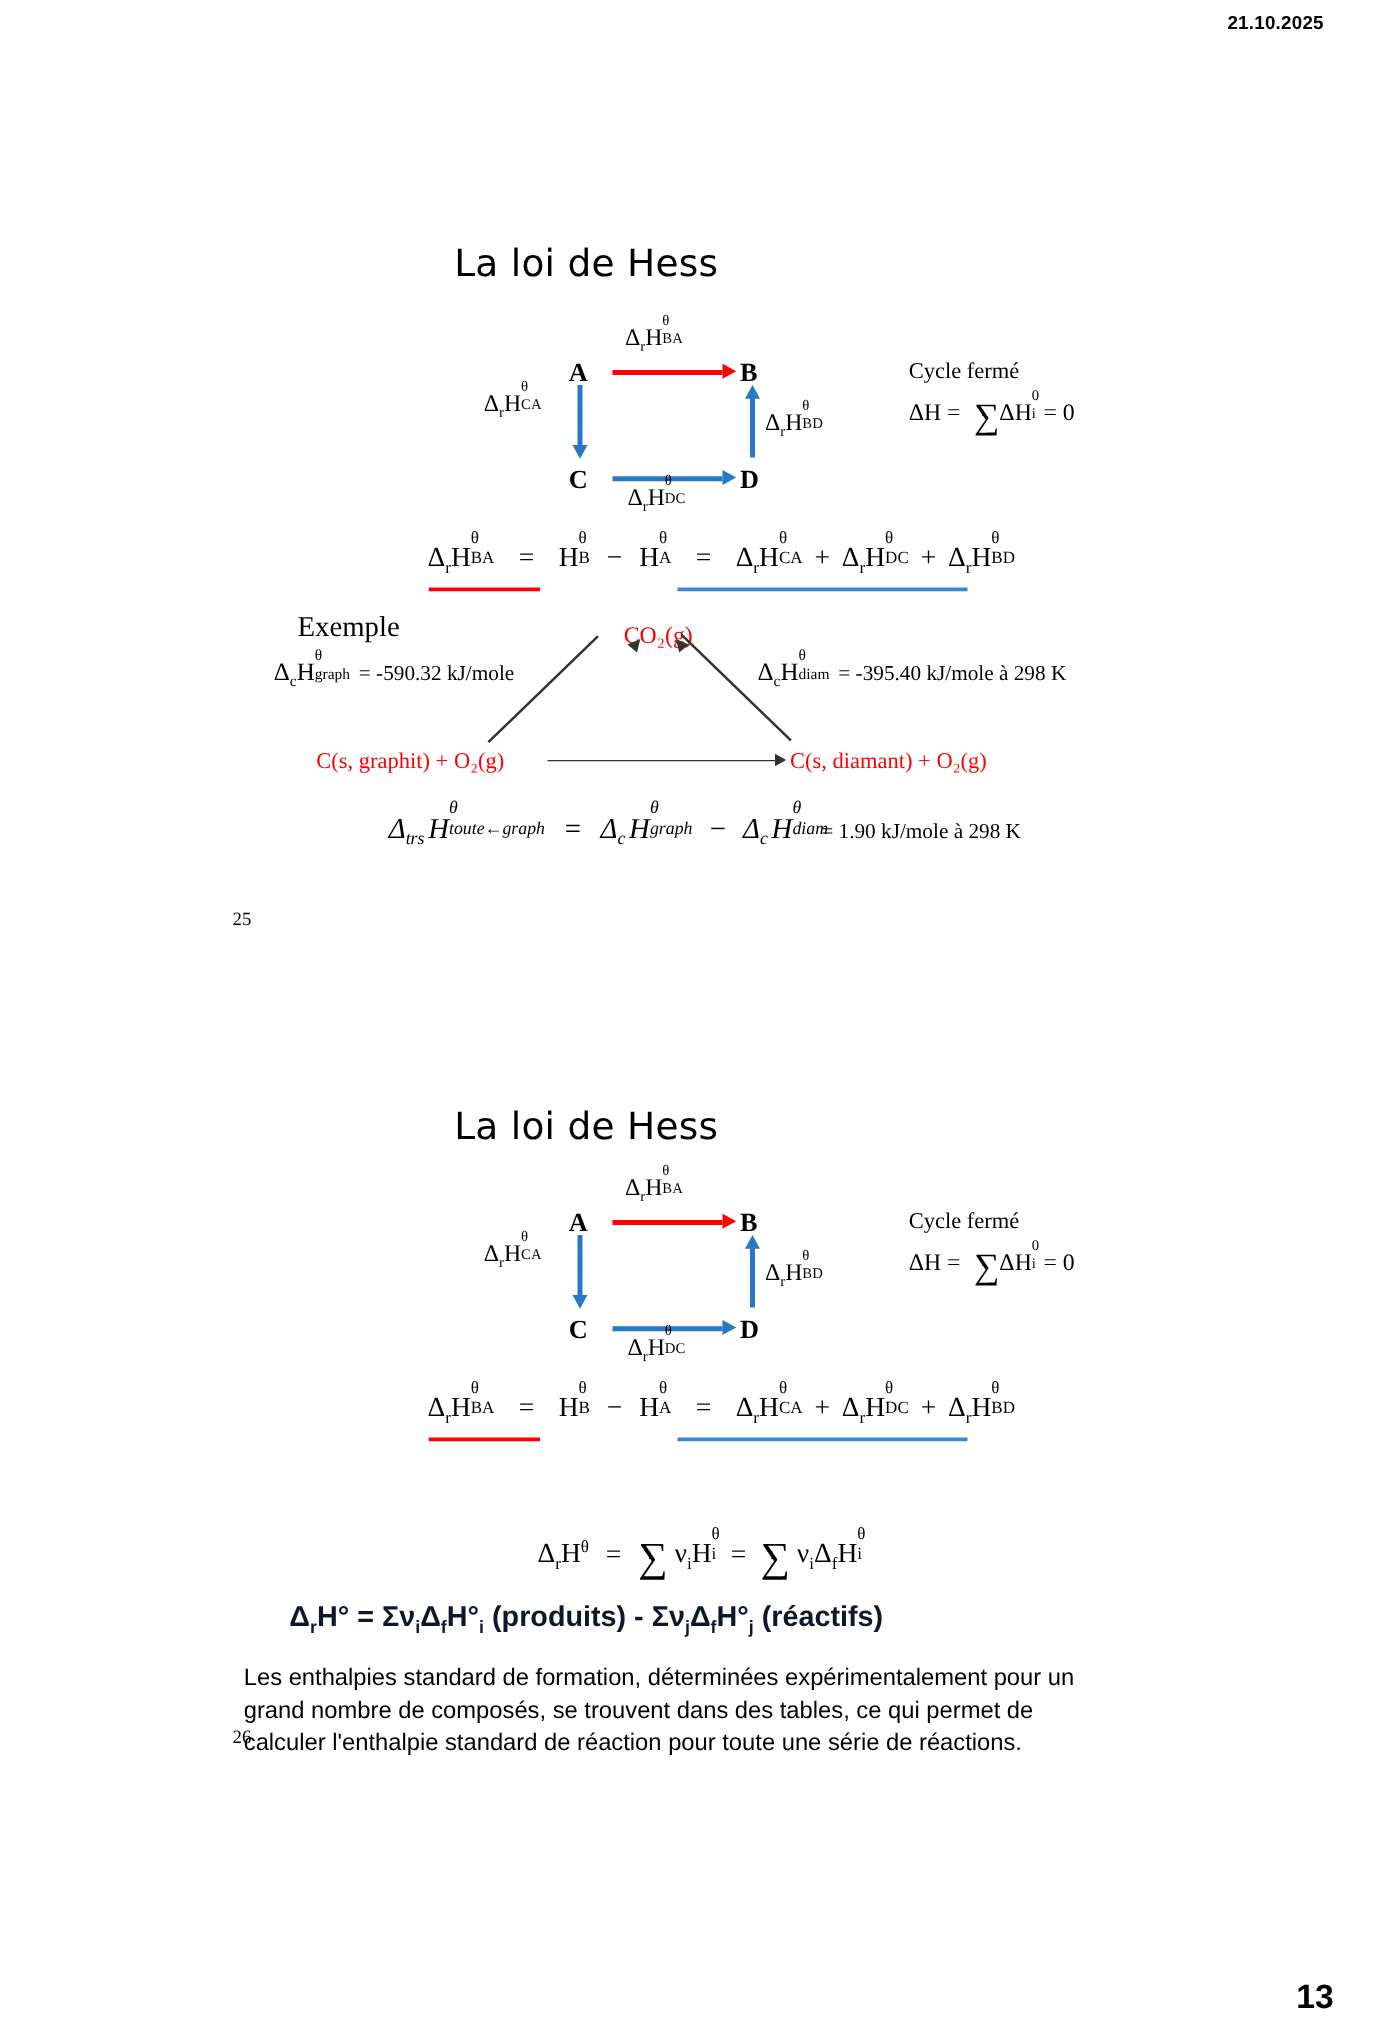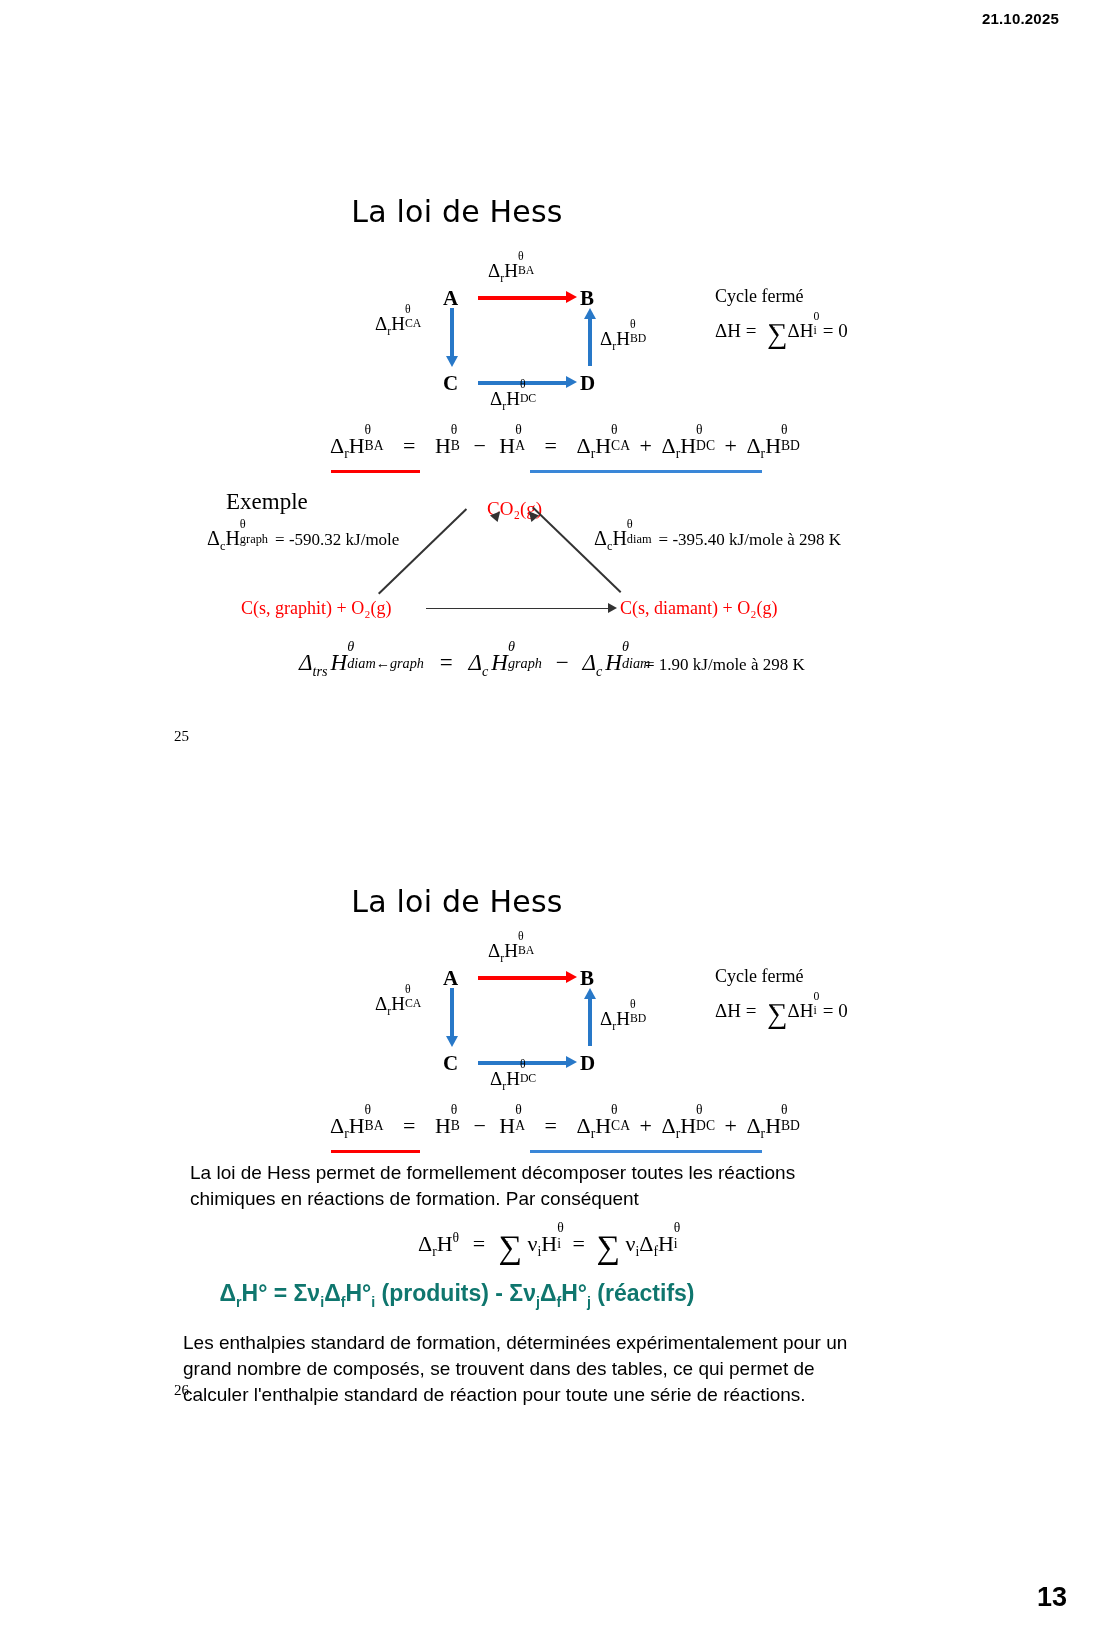--- a/index.html
+++ b/index.html
@@ -36,21 +36,21 @@
   .slide-number {
     position: absolute;
     font-size: 15px;
     font-family: "Liberation Serif", serif;
     color: #000;
   }
 
   
   .slide {
     position: absolute;
-    left: 0;
+    left: 12px;
     width: 914px;
   }
   #slide-25 { top: 150px; height: 620px; }
   #slide-26 { top: 840px; height: 620px; }
 
   .slide-title {
     position: absolute;
     width: 100%;
     text-align: center;
     font-size: 30px;
@@ -155,21 +155,21 @@
     position: absolute;
     font-family: "Liberation Sans", sans-serif;
     font-size: 19px;
     line-height: 26px;
     color: #000;
   }
   .red-formula {
     position: absolute;
     width: 100%;
     text-align: center;
-    color: #0f766e;
+    color: #0f172a;
     font-family: "Liberation Sans", sans-serif;
     font-weight: bold;
     font-size: 23px;
   }
   .red { color: #ff0000; }
 
   .diag-line {
     position: absolute;
     background: #333;
     transform-origin: 0 0;
@@ -266,21 +266,21 @@
     <span>Δ</span><sub>c</sub><span>H</span><span class="ss"><span class="ghost">diam</span><span class="sup">θ</span><span class="sub">diam</span></span>
     <span style="font-size:17px; margin-left:2px;">= -395.40 kJ/mole à 298 K</span>
   </div>
 
   <div class="abs serif red" style="left:241px; top:448px; font-size:18px;">C(s, graphit)   +    O₂(g)</div>
   <div class="arrow-h" style="left:426px; top:458px; width:182px; border-top-width:1.5px; border-top-color:#333;"></div>
   <div class="head" style="left:608px; top:453px; border-left:9px solid #333; border-top:5px solid transparent; border-bottom:5px solid transparent;"></div>
   <div class="abs serif red" style="left:620px; top:448px; font-size:18px;">C(s, diamant)   +    O₂(g)</div>
 
   <div class="abs math-i" style="left:279px; top:500px; font-size:23px;margin-left:20px;">
-    <span>Δ</span><sub>trs</sub><span style="margin-left:3px;">H</span><span class="ss"><span class="ghost">diam←graph</span><span class="sup">θ</span><span class="sub">diam←graph</span></span>
+    <span>Δ</span><sub>trs</sub><span style="margin-left:3px;">H</span><span class="ss"><span class="ghost">diam←graph</span><span class="sup">θ</span><span class="sub">toute←graph</span></span>
     <span style="margin:0 10px; font-style:normal;">=</span>
     <span>Δ</span><sub>c</sub><span style="margin-left:3px;">H</span><span class="ss"><span class="ghost">graph</span><span class="sup">θ</span><span class="sub">graph</span></span>
     <span style="margin:0 8px; font-style:normal;">−</span>
     <span>Δ</span><sub>c</sub><span style="margin-left:3px;">H</span><span class="ss"><span class="ghost">diam</span><span class="sup">θ</span><span class="sub">diam</span></span>
   </div>
   <div class="abs serif" style="left:645px; top:505px; font-size:17px;">= 1.90 kJ/mole à 298 K</div>
 
   <div class="slide-number" style="left:174px; top:578px;">25</div>
 </div>
 
@@ -335,21 +335,20 @@
     <span style="margin:0 14px;">=</span>
     <span>Δ</span><sub>r</sub><span>H</span><span class="ss"><span class="ghost">CA</span><span class="sup">θ</span><span class="sub">CA</span></span>
     <span style="margin:0 4px;">+</span>
     <span>Δ</span><sub>r</sub><span>H</span><span class="ss"><span class="ghost">DC</span><span class="sup">θ</span><span class="sub">DC</span></span>
     <span style="margin:0 4px;">+</span>
     <span>Δ</span><sub>r</sub><span>H</span><span class="ss"><span class="ghost">BD</span><span class="sup">θ</span><span class="sub">BD</span></span>
   </div>
   <div class="underline-red" style="left:331px; top:310px; width:89px;"></div>
   <div class="underline-blue" style="left:530px; top:310px; width:232px;"></div>
 
-  <div class="body-text" style="left:190px; top:320px; width:680px;">La loi de Hess permet de formellement décomposer toutes les réactions chimiques en réactions de formation. Par conséquent</div>
 
   <div class="abs serif" style="left:418px; top:389px; font-size:22px;">
     <span>Δ</span><sub>r</sub><span>H</span><sup>θ</sup>
     <span style="margin:0 8px;">=</span>
     <span class="ss"><span class="sigma">∑</span><span class="sub" style="left:8px; top:1.05em; font-size:42%;">i</span></span>
     <span>ν</span><sub>i</sub><span>H</span><span class="ss"><span class="ghost">i</span><span class="sup">θ</span><span class="sub">i</span></span>
     <span style="margin:0 6px;">=</span>
     <span class="ss"><span class="sigma">∑</span><span class="sub" style="left:8px; top:1.05em; font-size:42%;">i</span></span>
     <span>ν</span><sub>i</sub><span>Δ</span><sub>f</sub><span>H</span><span class="ss"><span class="ghost">i</span><span class="sup">θ</span><span class="sub">i</span></span>
   </div>

